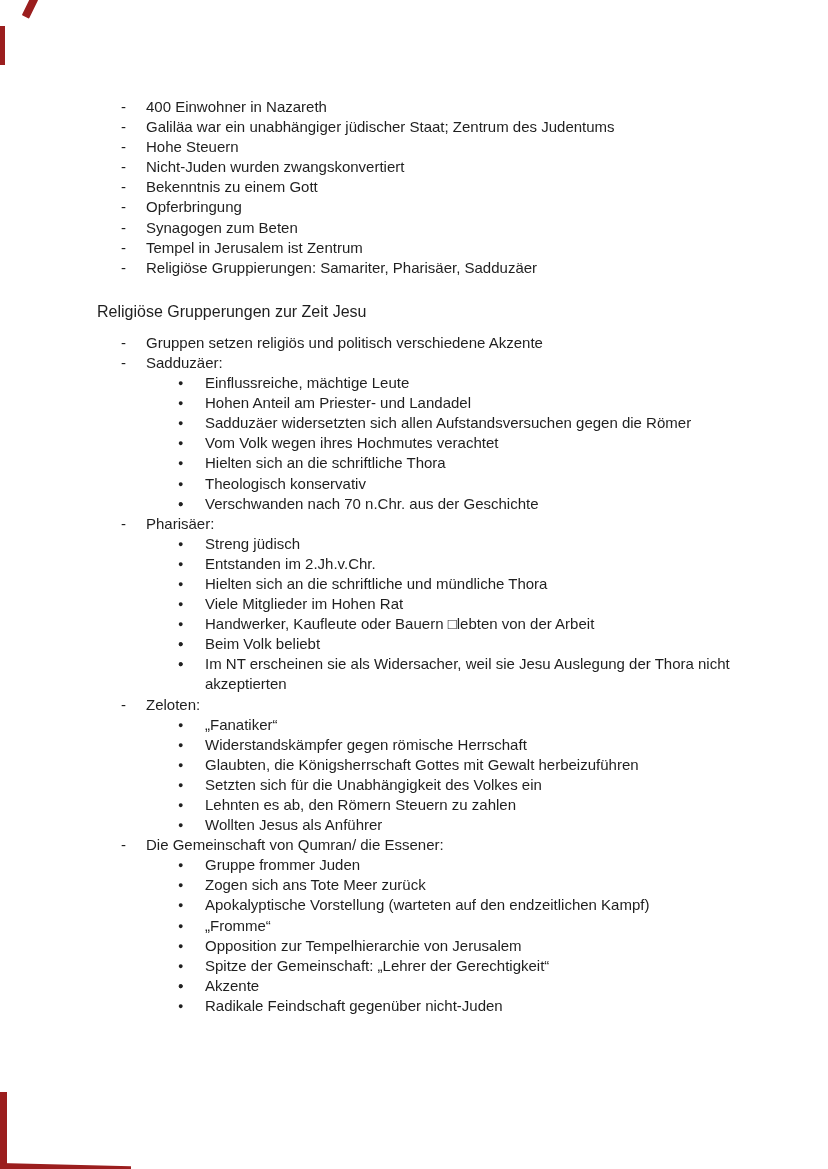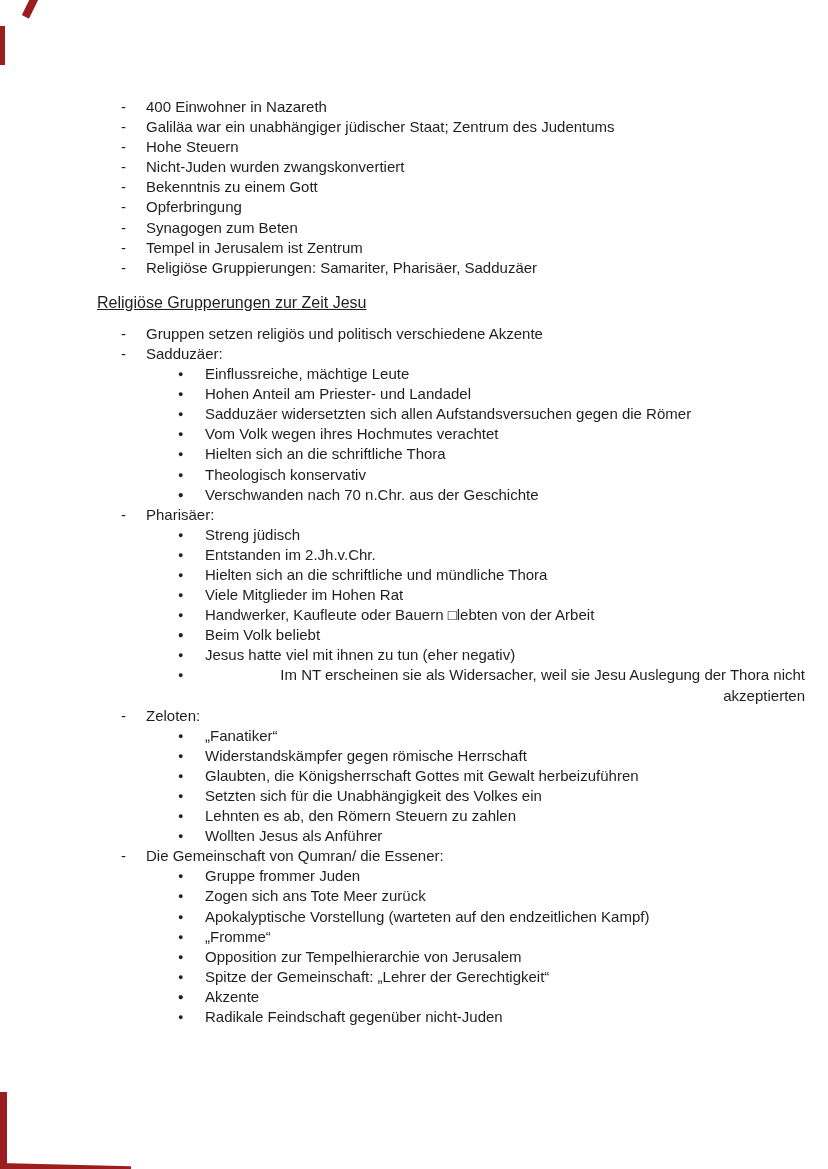--- a/index.html
+++ b/index.html
@@ -22,28 +22,27 @@
   
   .li { position: relative; }
   .li .marker { position: absolute; }
 
   .l1 { padding-left: 146px; }
   .l1 > .marker { left: 121px; }
 
   .l2 { padding-left: 205px; }
   .l2 > .marker { left: 178px; font-size: 9px; top: 0; }
 
-  .l2 > .text { display: inline-block; max-width: 600px; vertical-align: top; text-align: right; }
+  .l2 > .text { display: inline-block; max-width: 600px; vertical-align: top; }
 
   .heading {
-    margin: 14px 0 11px 97px;
+    margin: 23px 0 11px 97px;
     font-size: 16px;
     font-weight: 400;
     line-height: 21px;
-    text-decoration: underline;
     color: #1f1f1f;
   }
 
   
   .edge-mark { position: absolute; background: #9b1e1e; }
   .mark-top-left {
     left: 26px; top: -3px; width: 8px; height: 21px;
     transform: rotate(26deg);
     border-radius: 1px;
   }
@@ -207,21 +206,20 @@
                 <span class="marker">●</span>
               </div>
 
               <div class="li l2">
                 <span class="marker">●</span>
                 <span class="text">Beim Volk beliebt</span>
               </div>
 
               <div class="li l2">
                 <span class="marker">●</span>
-                <span class="text">Jesus hatte viel mit ihnen zu tun (eher negativ)</span>
               </div>
 
               <div class="li l2">
                 <span class="marker">●</span>
                 <span class="text">Im NT erscheinen sie als Widersacher, weil sie Jesu Auslegung der Thora nicht akzeptierten</span>
               </div>
             </div>
         </div>
 
         <div class="section">

